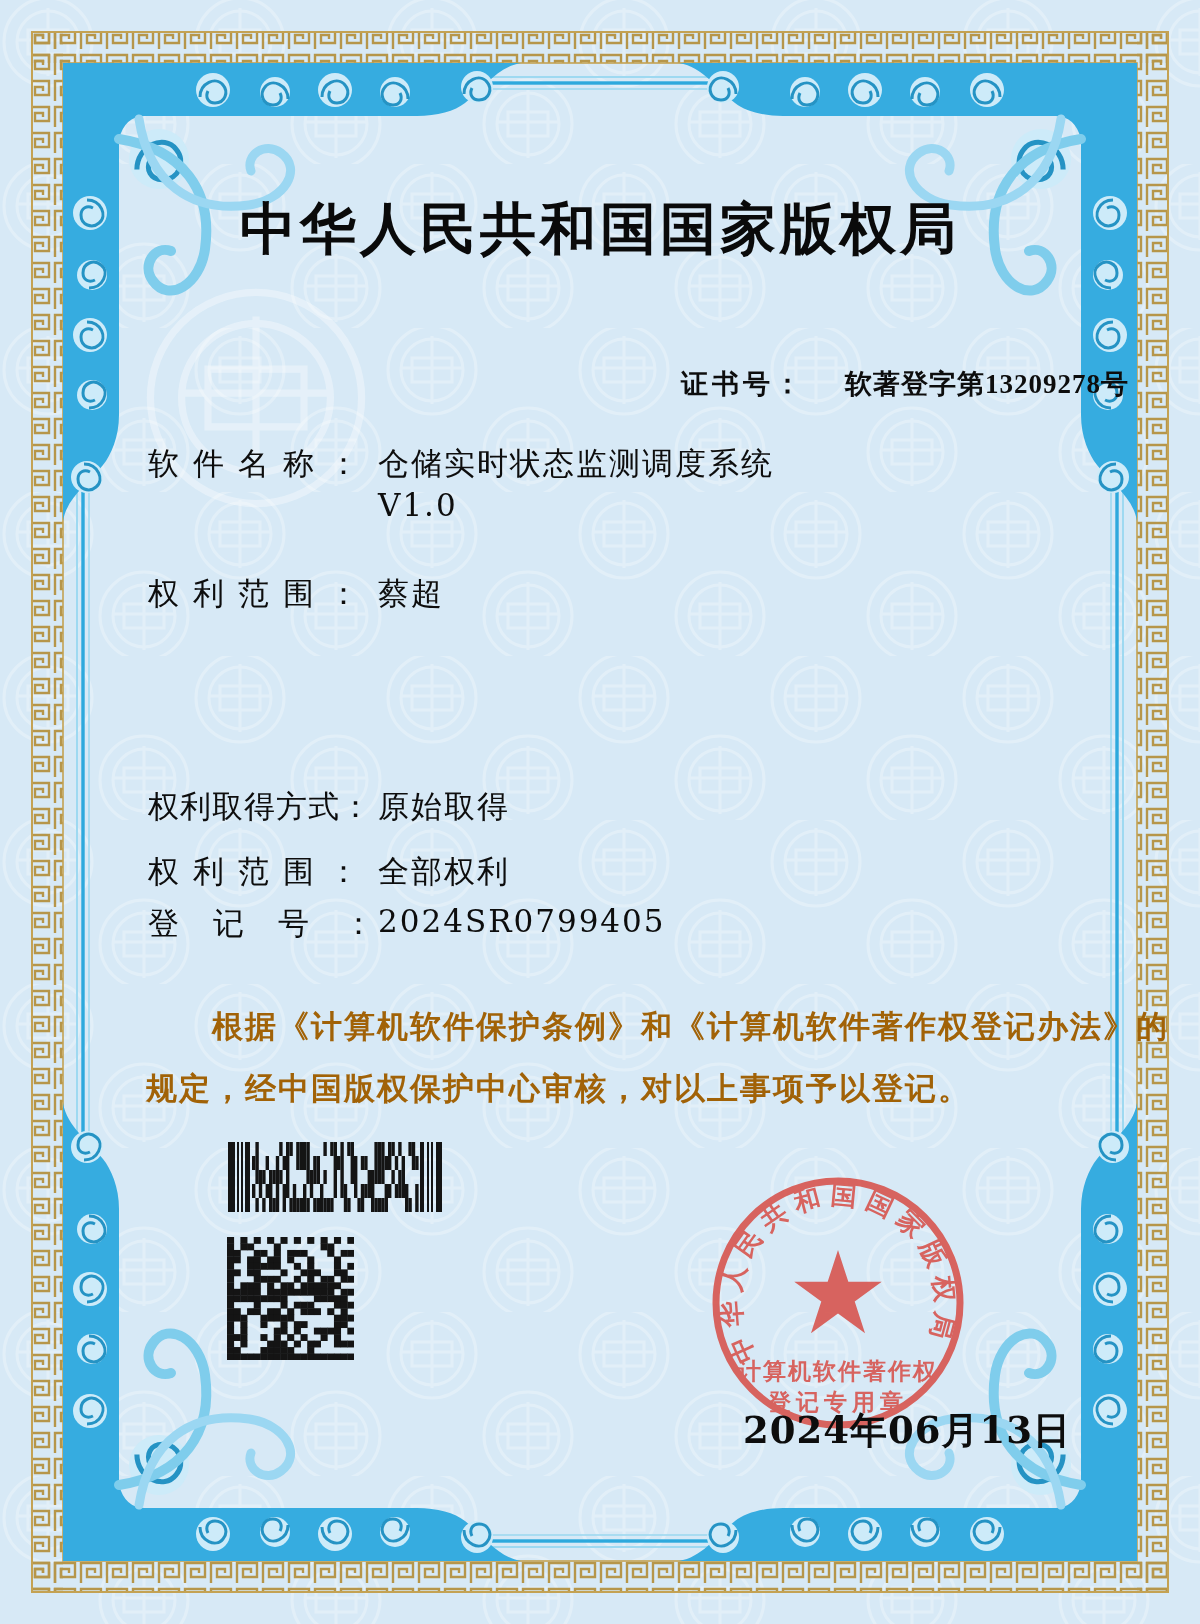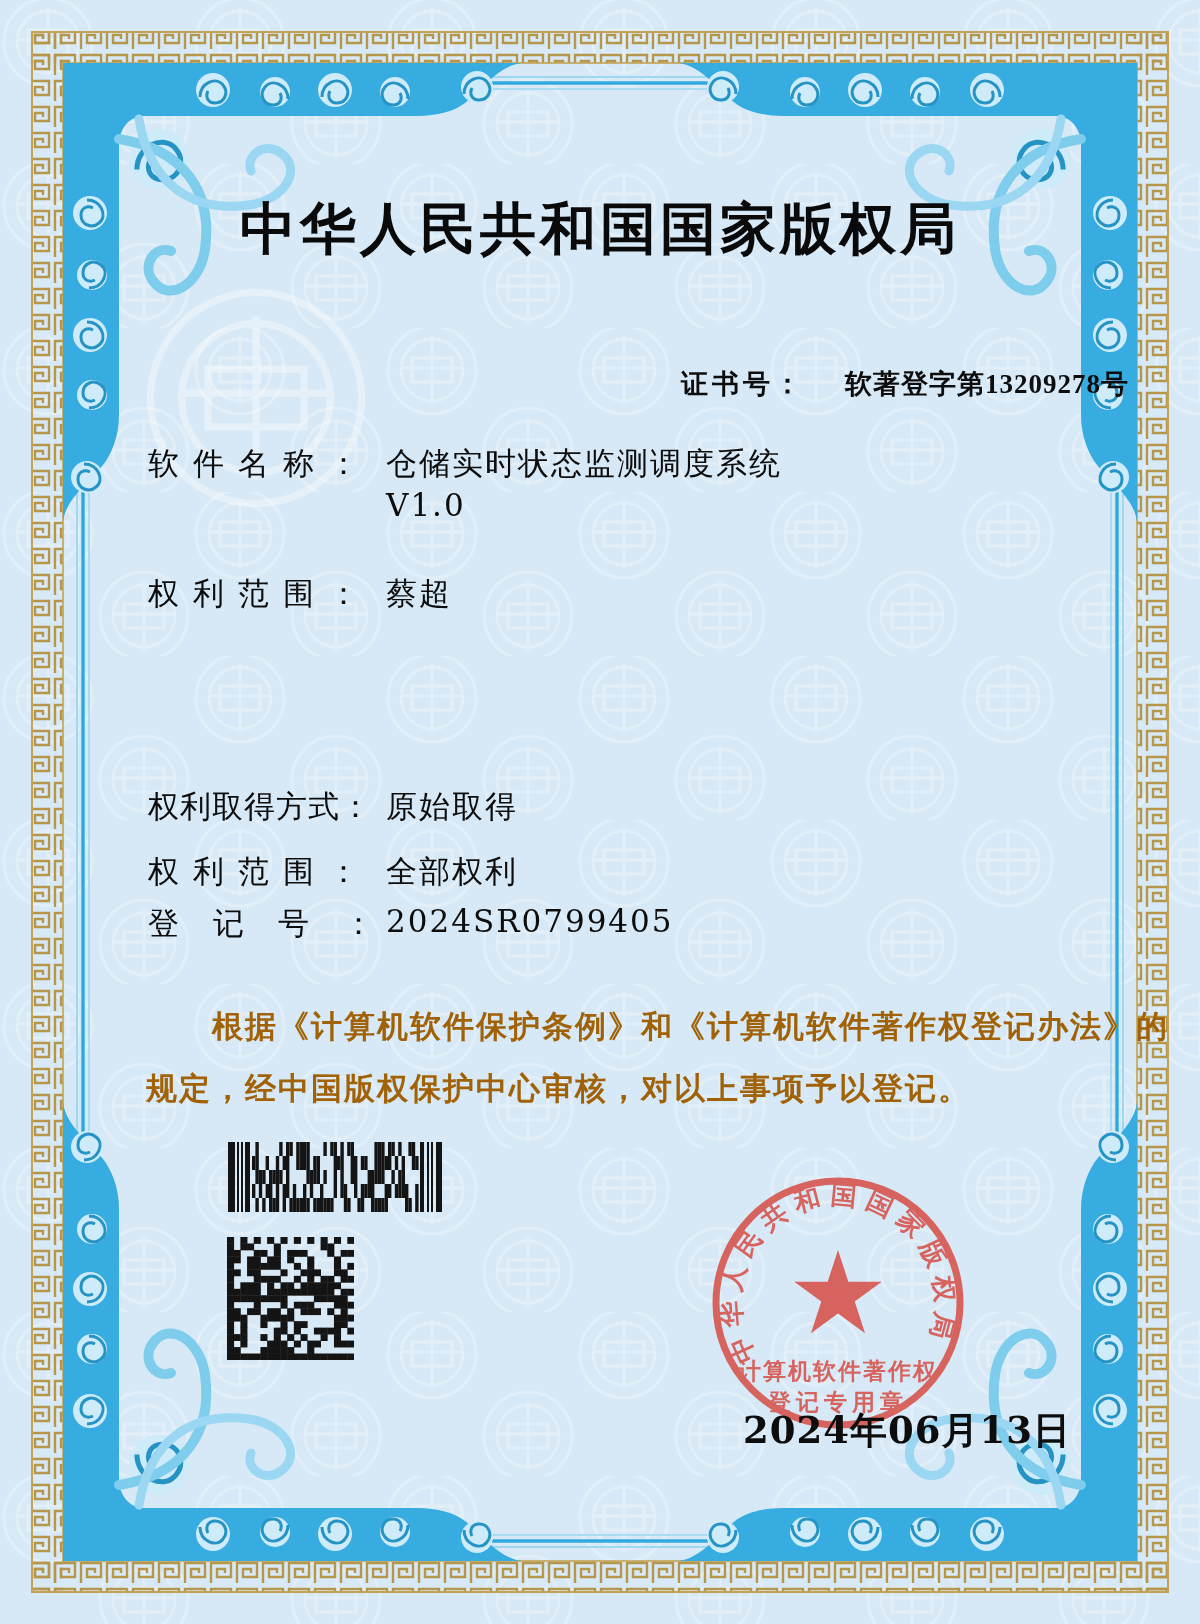--- a/index.html
+++ b/index.html
@@ -13,21 +13,21 @@
   .decor{position:absolute;left:0;top:0;}
   .title{
     position:absolute;left:100px;width:1000px;text-align:center;
     font-family:"Liberation Serif","DejaVu Serif",serif;
     font-weight:900;color:#0a0a0a;font-size:56px;letter-spacing:4px;white-space:nowrap;
   }
   .certno-row{position:absolute;top:366px;left:681px;font-size:27px;font-weight:800;white-space:nowrap;}
   .certno-label{letter-spacing:4px;}
   .certno-value{position:absolute;left:164px;top:0;font-family:Liberation Serif, serif;letter-spacing:1px;white-space:nowrap;}
   .frow{position:absolute;left:148px;font-size:31px;font-weight:400;white-space:nowrap;}
-  .frow .val{position:absolute;left:238px;top:0;letter-spacing:2px;white-space:nowrap;text-align:center;}
+  .frow .val{position:absolute;left:230px;top:0;letter-spacing:2px;white-space:nowrap;text-align:center;}
   .sp14{letter-spacing:14px;}
   .sp34{letter-spacing:34px;}
   .sp1{letter-spacing:1px;}
   .val-serif{font-family:"DejaVu Serif",serif;}
   .stmt{position:absolute;font-size:31px;font-weight:700;letter-spacing:2px;white-space:nowrap;color:#a16207;}
   .date{
     position:absolute;top:1406px;left:695px;width:260px;text-align:center;
     font-size:37px;font-weight:800;letter-spacing:1px;font-family:"DejaVu Serif",serif;white-space:nowrap;margin-left:48px;
   }
 </style>

